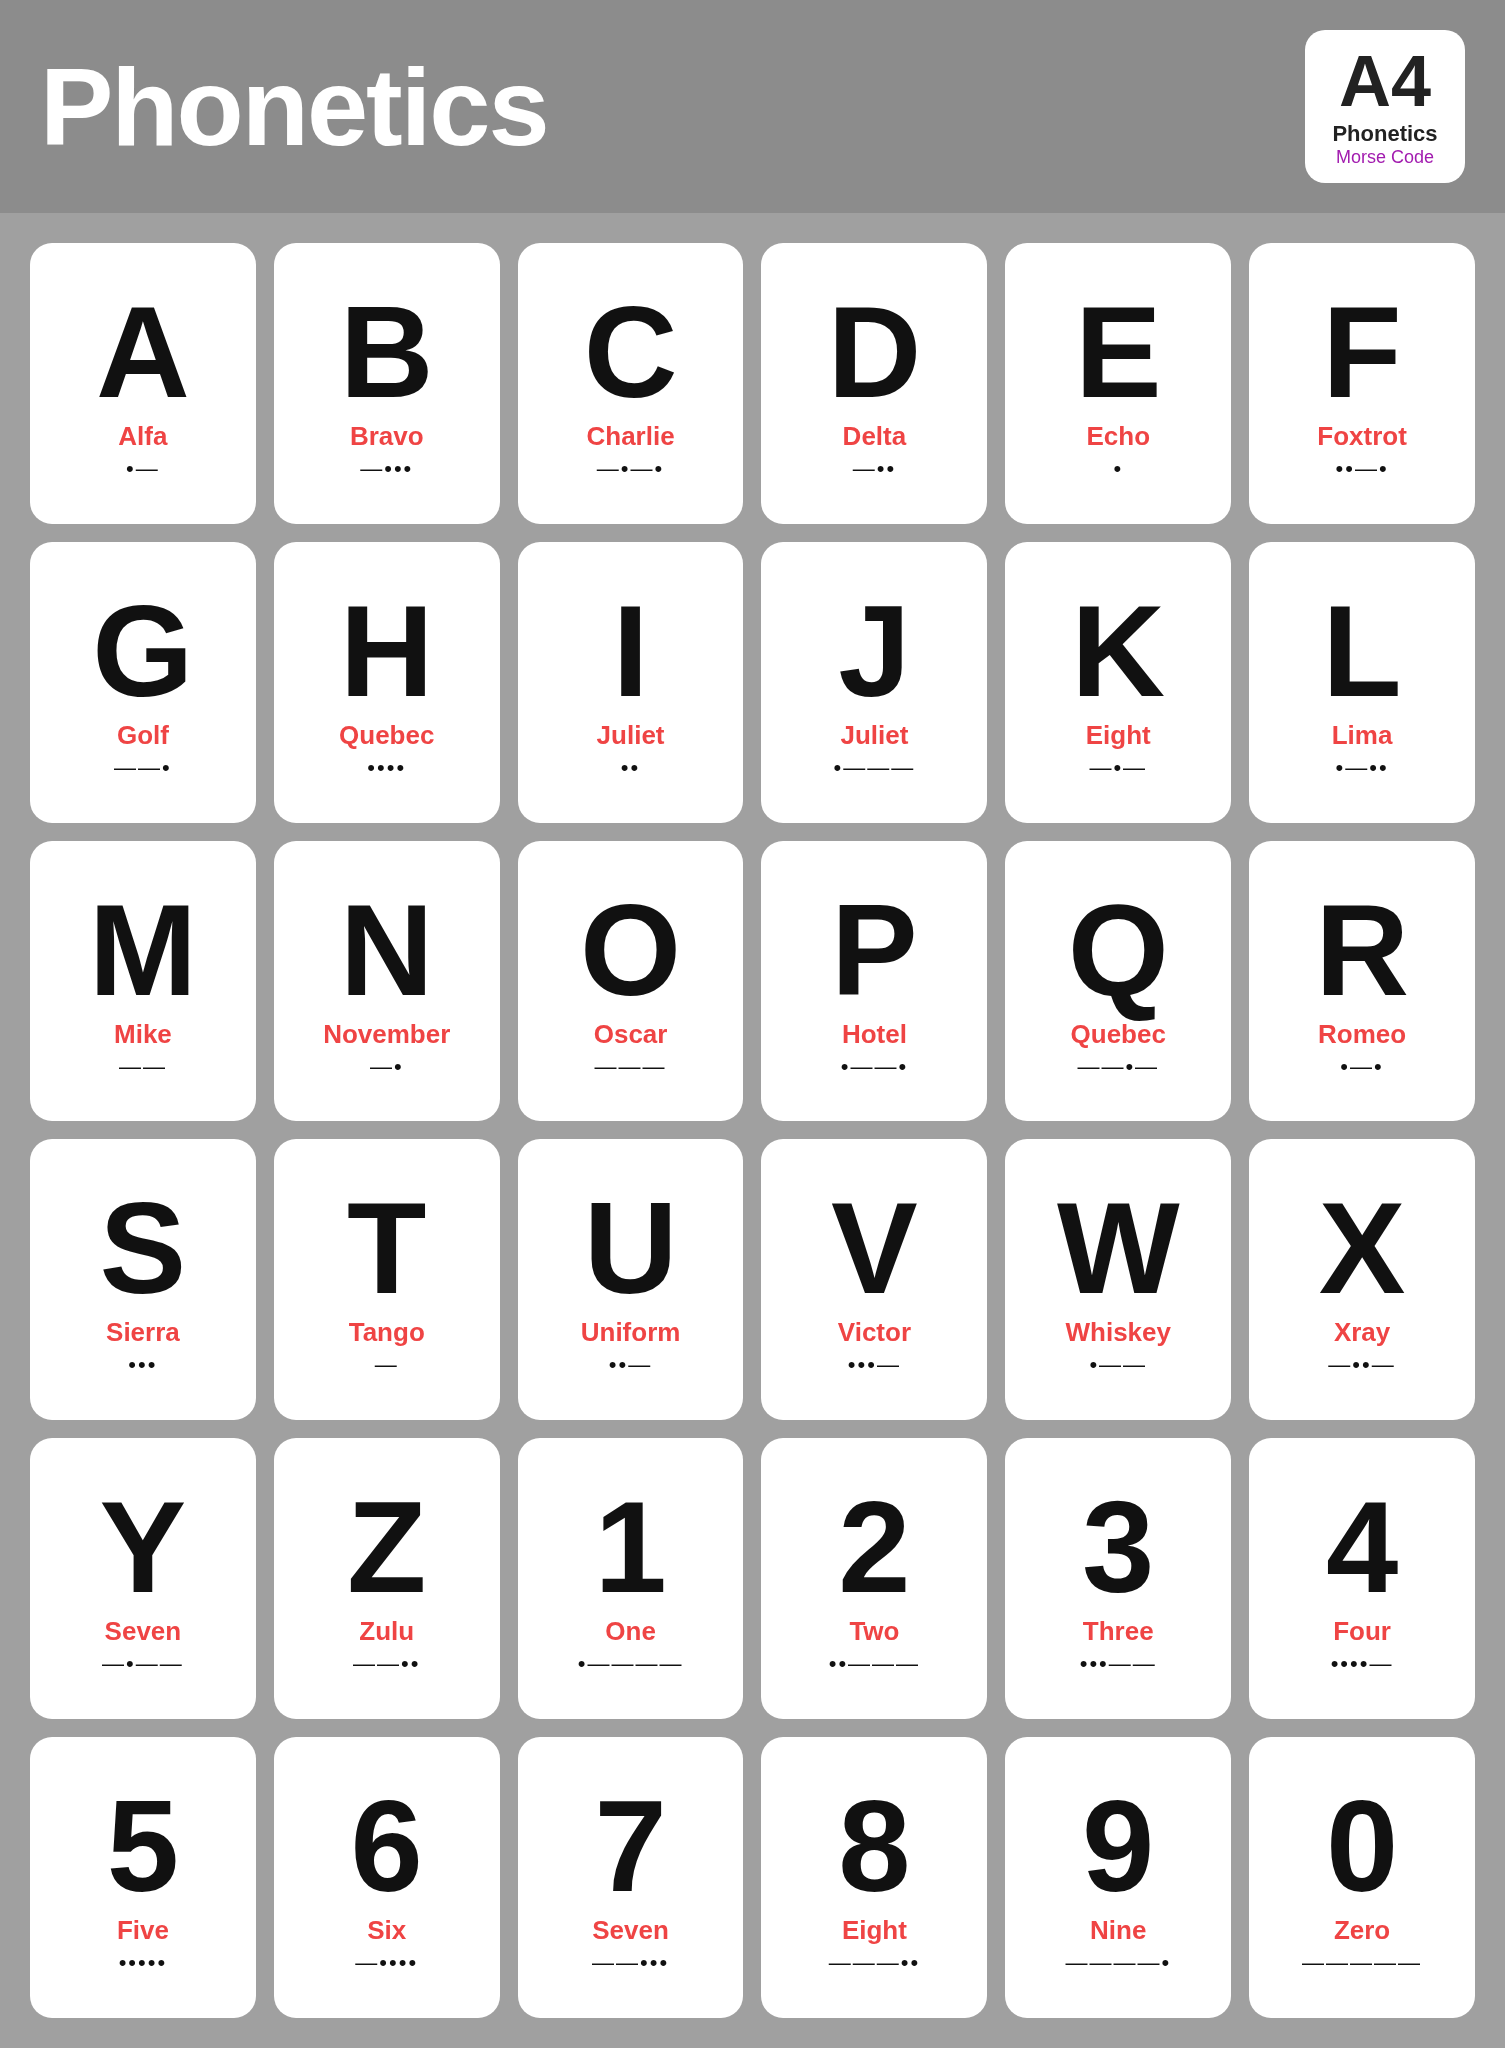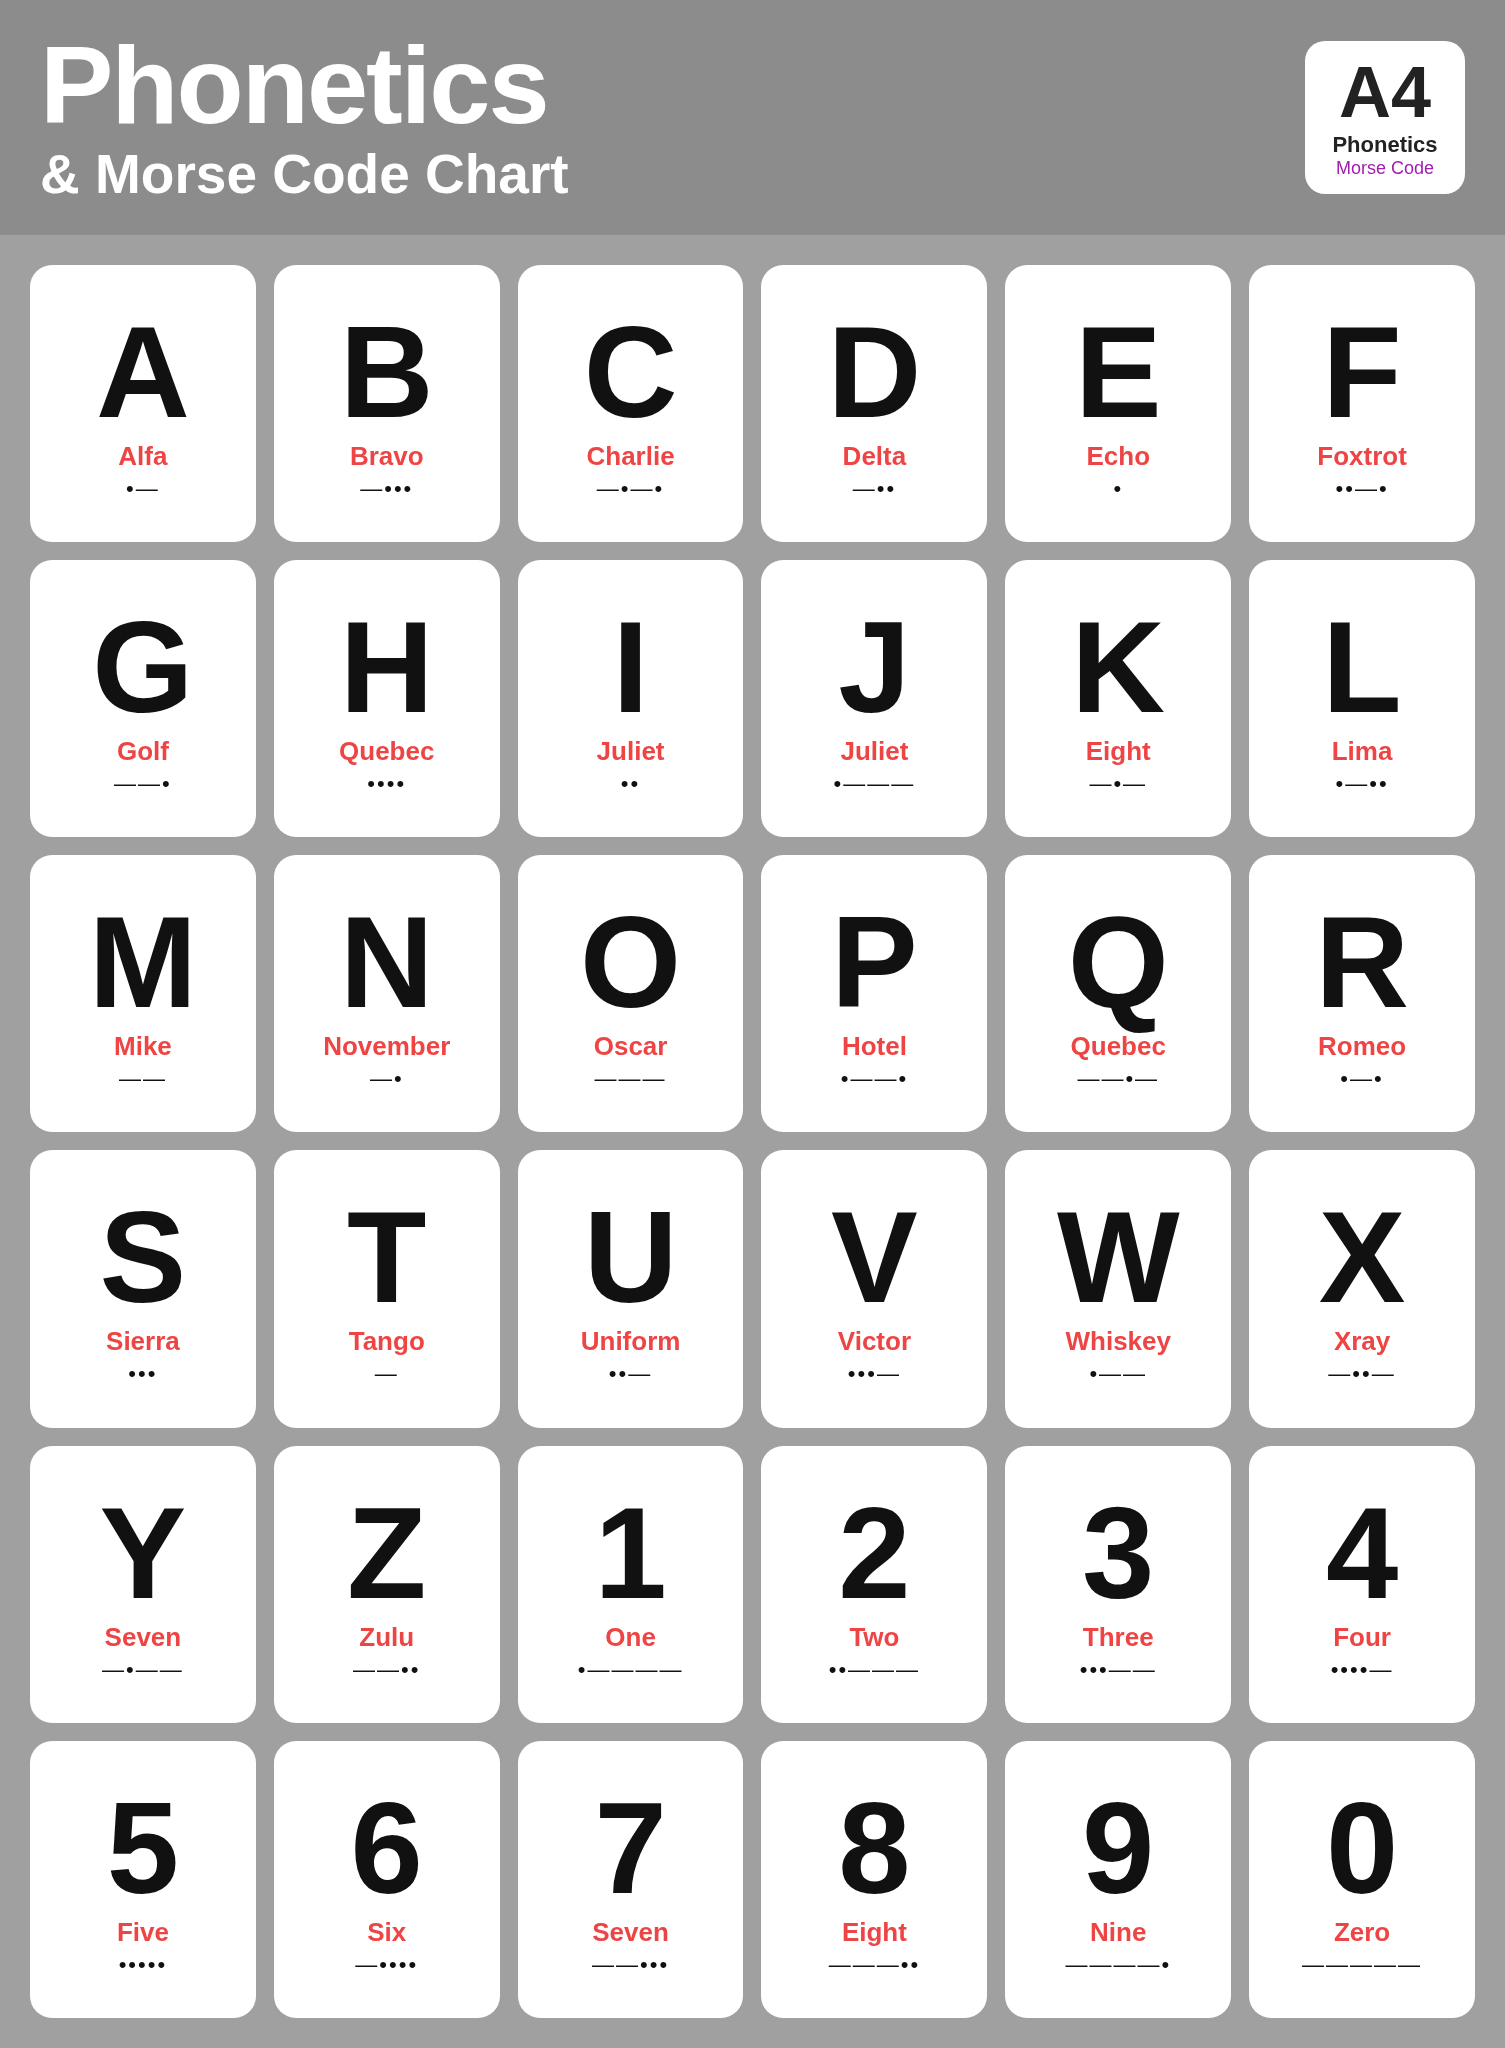--- a/index.html
+++ b/index.html
@@ -114,21 +114,20 @@
       margin-top: 4px;
       letter-spacing: 2px;
     }
   </style>
 </head>
 <body>
 
 <div class="header">
   <div class="header-left">
     <span class="header-title">Phonetics</span>
-    <span class="header-subtitle">&amp; Morse Code Chart</span>
   </div>
   <div class="header-badge">
     <span class="badge-a4">A4</span>
     <span class="badge-phonetics">Phonetics</span>
     <span class="badge-morse">Morse Code</span>
   </div>
 </div>
 
 <div class="grid-container" id="grid">
 <div class="card">

